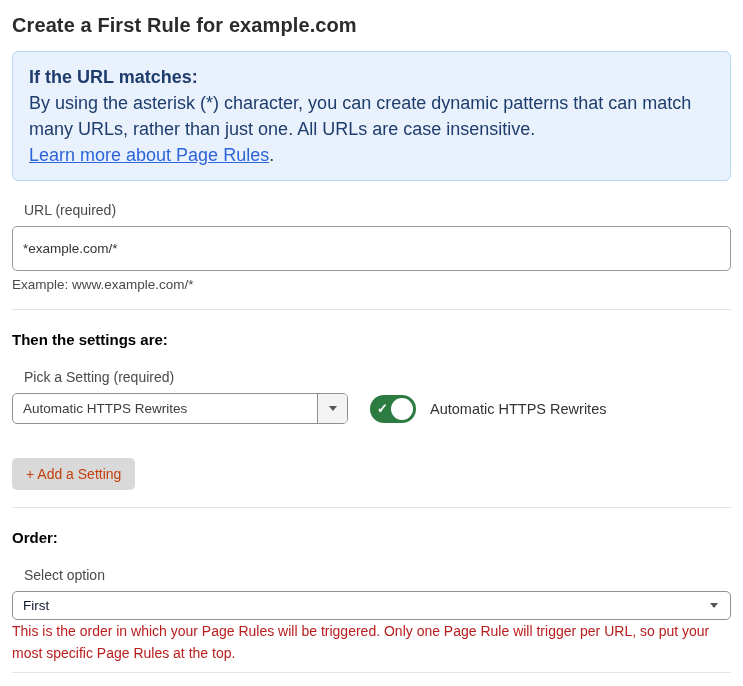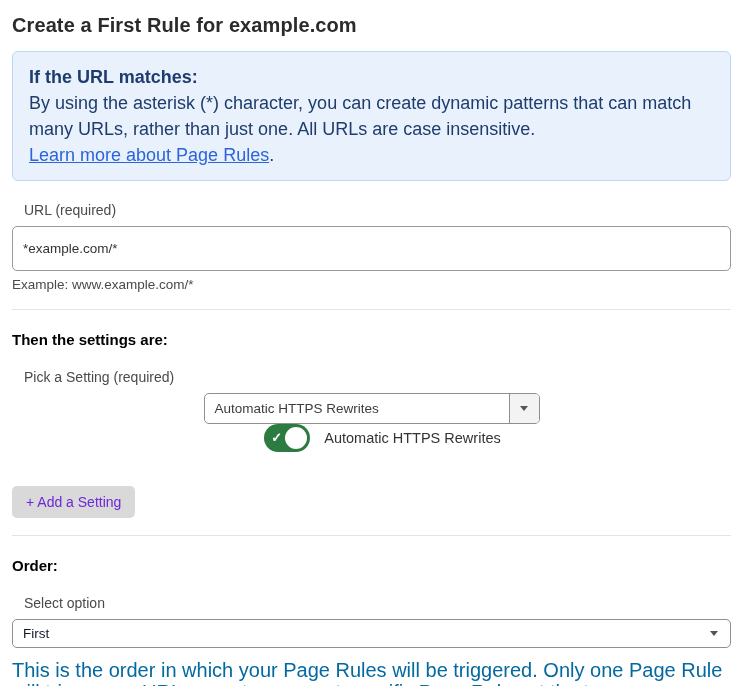--- a/index.html
+++ b/index.html
@@ -76,21 +76,20 @@
     margin-top: 21px;
     font-size: 15px;
     font-weight: bold;
     color: #000000;
   }
 
   .setting-row {
     margin-top: 8px;
     display: flex;
     align-items: center;
-    flex-direction: column;
   }
 
   .dropdown {
     width: 336px;
     height: 31px;
     border: 1px solid #8f8f8f;
     border-radius: 5px;
     display: flex;
     background: #fff;
     overflow: hidden;
@@ -161,21 +160,21 @@
   .btn {
     border: none;
     border-radius: 5px;
     font-family: "Liberation Sans", sans-serif;
     font-size: 14px;
     cursor: pointer;
     display: inline-block;
   }
   .btn-gray {
     background: #d9d9d9;
-    color: #6d28d9;
+    color: #c2410c;
   }
   .btn-add-setting {
     margin-top: 34px;
     padding: 8px 14px;
   }
 
   .select-box {
     margin-top: 8px;
     width: 719px;
     height: 29px;
@@ -185,24 +184,23 @@
     display: flex;
     align-items: center;
     justify-content: space-between;
     padding: 0 12px 0 10px;
     font-size: 13.5px;
     color: #0f172a;
     cursor: pointer;
   }
 
   .order-helper {
-    margin-top: 11px;
-    font-size: 20px;
+    font-size: 14px;
     line-height: 22px;
-    color: #0369a1;
+    color: #b91c1c;
     max-width: 715px;
   }
   .divider-tight { margin-top: 8px; }
 
   .footer-actions {
     margin-top: 15px;
     display: flex;
     gap: 10px;
   }
   .footer-actions .btn { height: 30px; padding: 0 16px; }

